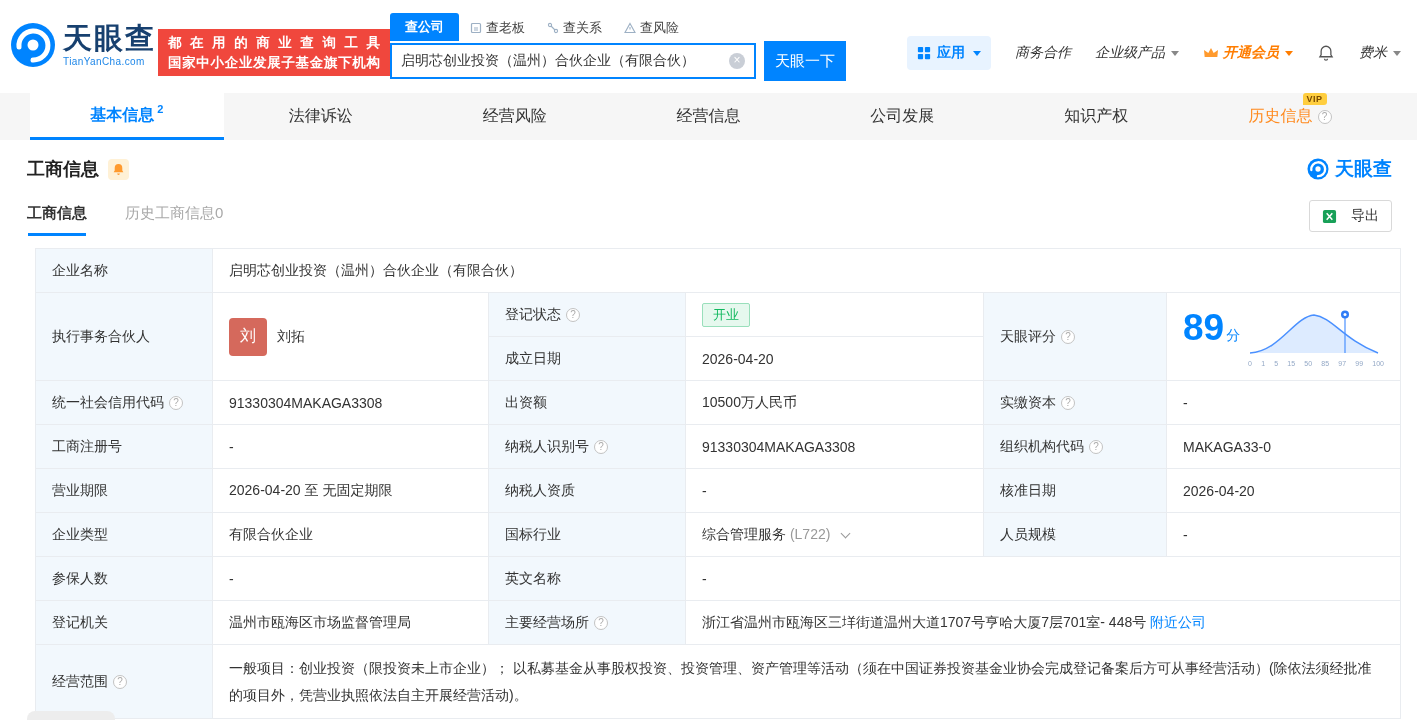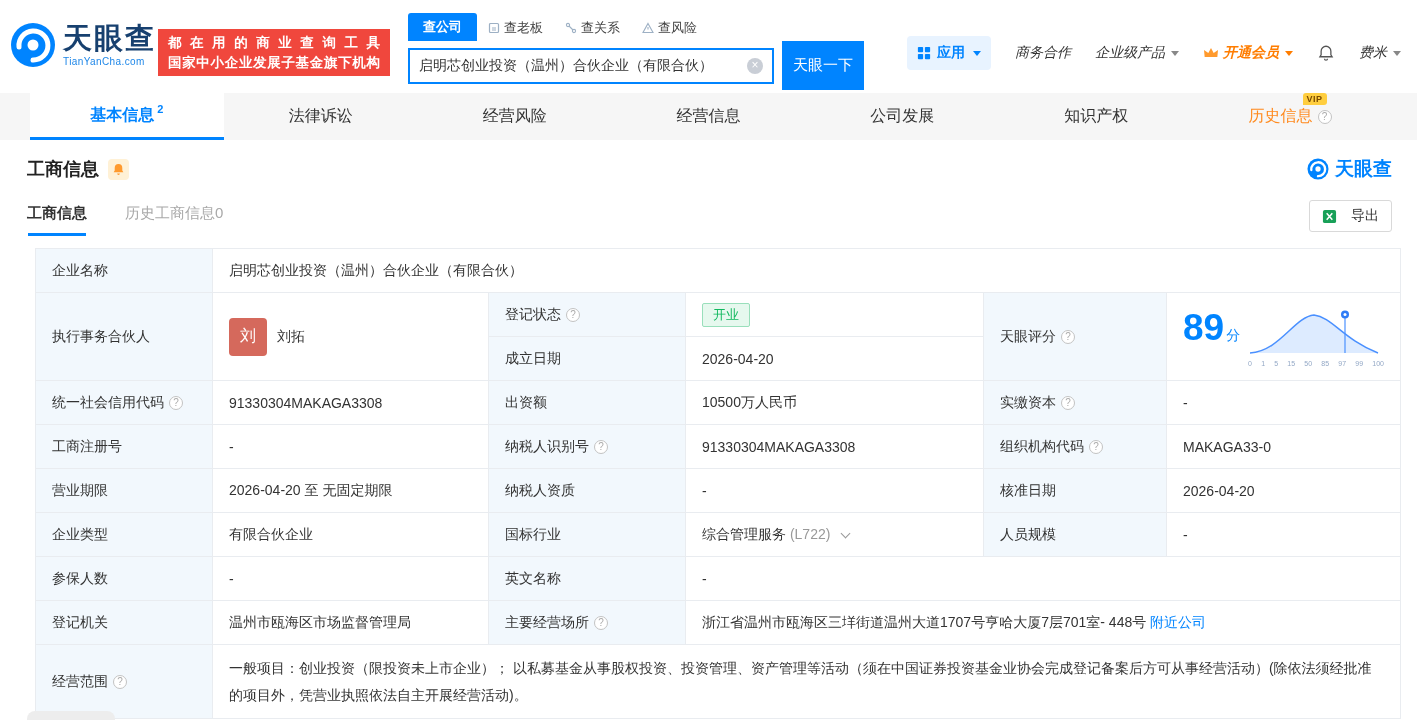--- a/index.html
+++ b/index.html
@@ -8,31 +8,31 @@
 
   
   .topbar { position:relative; height:90px; background:#fff; }
   .logo { position:absolute; left:10px; top:22px; display:flex; align-items:center; gap:7px; cursor:pointer; }
   .logo-cn { font-size:29px; font-weight:bold; color:#17406f; letter-spacing:2px; line-height:1; }
   .logo-domain { font-size:10px; color:#1d86e8; margin-top:3px; letter-spacing:.4px; }
   .slogan { position:absolute; left:158px; top:29px; background:#f0473d; color:#fff; font-weight:bold;
     padding:4px 10px; font-size:13.5px; line-height:1.45; }
   .slogan div { width:212px; text-align:justify; text-align-last:justify; }
 
-  .search { position:absolute; left:408px; top:13px; }
+  .search { position:absolute; left:390px; top:13px; }
   .search-tabs { display:flex; align-items:flex-end; }
   .stab { font-size:13px; color:#444; padding:4px 11px; display:flex; align-items:center; gap:4px; cursor:pointer; }
   .stab.active { background:#0084ff; color:#fff; border-radius:3px 3px 0 0; font-weight:bold; padding:5px 15px; }
   .search-row { display:flex; align-items:center; }
   .search-box { width:366px; height:36px; border:2px solid #0084ff; display:flex; align-items:center; padding:0 9px; background:#fff; }
   .search-box input { border:none; outline:none; flex:1; font-size:14px; color:#333; background:transparent;
      font-family:"Liberation Sans","DejaVu Sans",sans-serif; }
   .clear-btn { width:16px; height:16px; border-radius:50%; background:#c9ced6; color:#fff; font-size:12px;
     line-height:15px; text-align:center; cursor:pointer; flex:0 0 16px; }
-  .search-btn { width:82px; height:49px; background:#0084ff; color:#fff; font-size:15px; border:none;
+  .search-btn { width:82px; height:40px; background:#0084ff; color:#fff; font-size:15px; border:none;
     margin-left:8px; cursor:pointer; font-family:inherit; }
 
   .hright { position:absolute; right:16px; top:36px; display:flex; align-items:center; gap:24px; font-size:14px; }
   .apps-pill { display:flex; align-items:center; gap:6px; background:#e8f3ff; color:#0084ff; padding:8px 10px;
     border-radius:4px; font-weight:bold; cursor:pointer; }
   .menu-item { color:#333; display:flex; align-items:center; gap:4px; cursor:pointer;font-style:italic; }
   .vip-item { color:#ff7d00; font-weight:bold; }
   .caret { width:0; height:0; border-left:4px solid transparent; border-right:4px solid transparent;
     border-top:5px solid currentColor; display:inline-block; margin-left:2px; }
 

